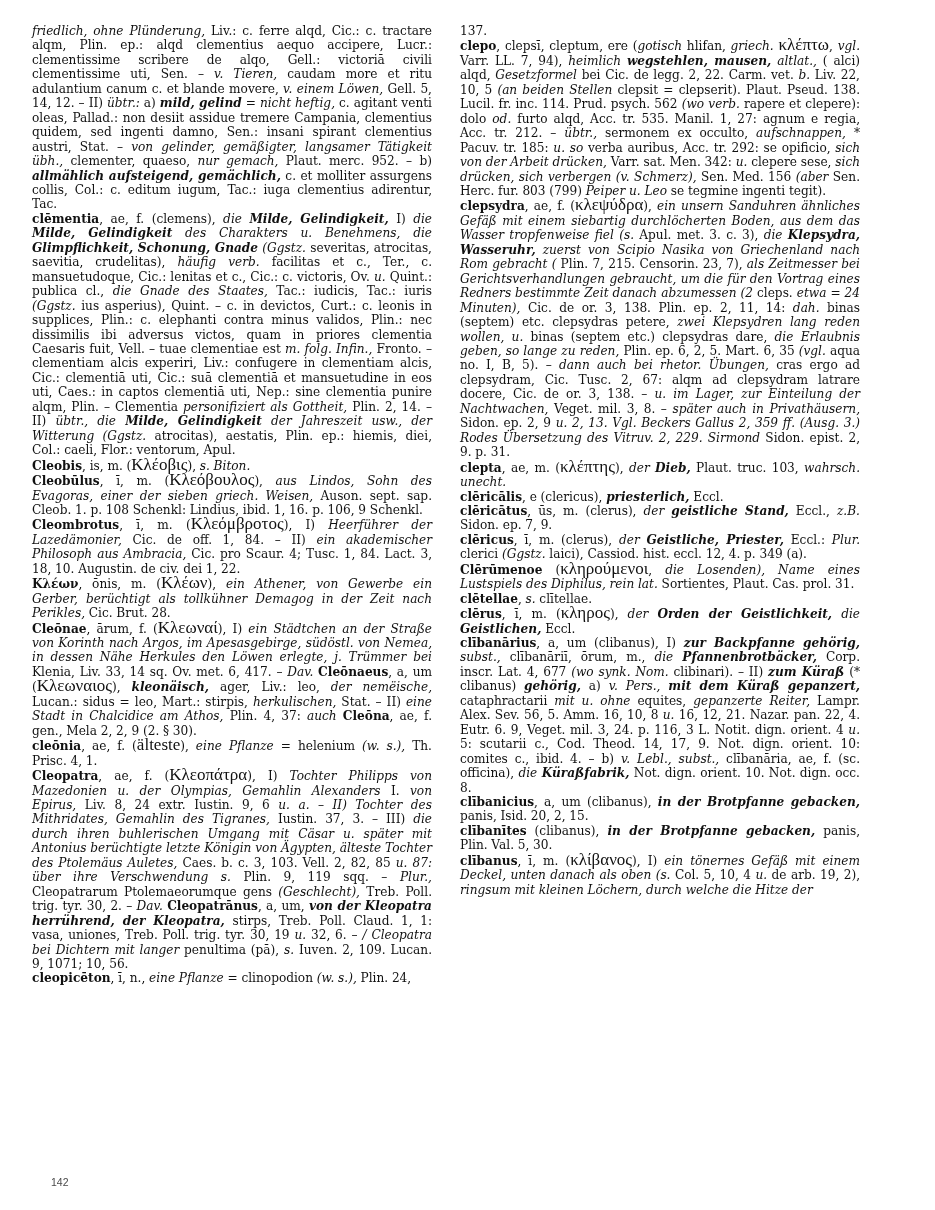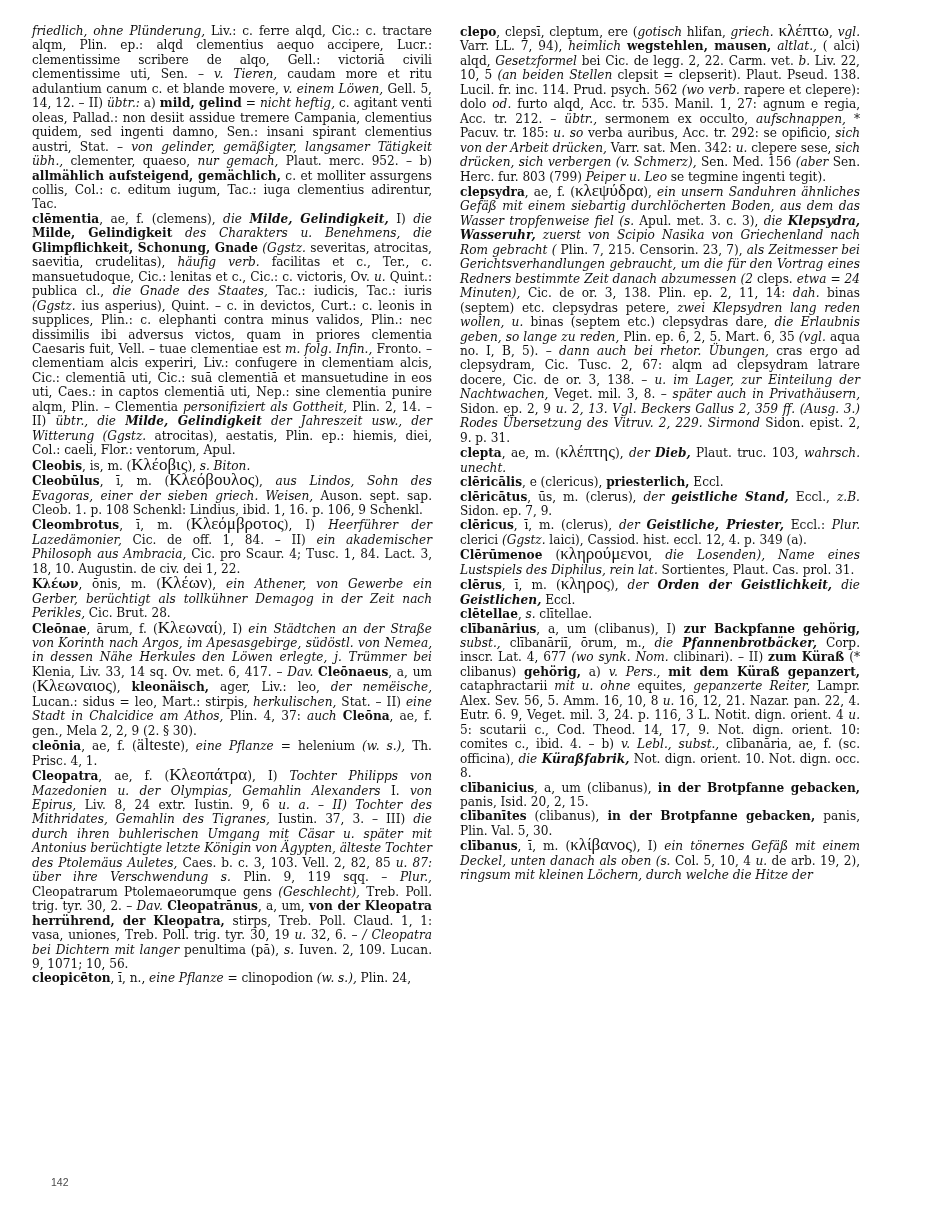--- a/index.html
+++ b/index.html
@@ -40,21 +40,21 @@
     hyphens: manual;
     margin: 0;
     text-indent: 0;
     word-spacing: -0.1px;
   }
   
   .entry + .entry { margin-top: 0; }
 
   .hw { font-weight: bold; }
   .it { font-style: italic; }
-  .bi { font-weight: bold; }
+  .bi { font-weight: bold; font-style: italic; }
   .gr { font-family: Liberation Serif, serif; font-size: 17px; font-style: normal; }
 
   .folio {
     position: absolute;
     left: 51px;
     top: 1176px;
     font-size: 10.5px;
     line-height: 12px;
     color: #4a4a4a;
     font-family: Liberation Sans, sans-serif;
@@ -73,29 +73,30 @@
         <p class="entry"><span class="hw">Cleobis</span>, is, m. (<span class="gr">Κλέοβις</span>), <span class="it">s. Biton.</span></p>
         <p class="entry"><span class="hw">Cleobūlus</span>, ī, m. (<span class="gr">Κλεόβουλος</span>), <span class="it">aus Lindos, Sohn des Evagoras, einer der sieben griech. Weisen,</span> Auson. sept. sap. Cleob. 1. p. 108 Schenkl: Lindius, ibid. 1, 16. p. 106, 9 Schenkl.</p>
         <p class="entry"><span class="hw">Cleombrotus</span>, ī, m. (<span class="gr">Κλεόμβροτος</span>), I) <span class="it">Heerführer der Lazedämonier,</span> Cic. de off. 1, 84. – II) <span class="it">ein akademischer Philosoph aus Ambracia,</span> Cic. pro Scaur. 4; Tusc. 1, 84. Lact. 3, 18, 10. Augustin. de civ. dei 1, 22.</p>
         <p class="entry"><span class="hw">Κλέων</span>, ōnis, m. (<span class="gr">Κλέων</span>), <span class="it">ein Athener, von Gewerbe ein Gerber, berüchtigt als tollkühner Demagog in der Zeit nach Perikles,</span> Cic. Brut. 28.</p>
         <p class="entry"><span class="hw">Cleōnae</span>, ārum, f. (<span class="gr">Κλεωναί</span>), I) <span class="it">ein Städtchen an der Straße von Korinth nach Argos, im Apesasgebirge, südöstl. von Nemea, in dessen Nähe Herkules den Löwen erlegte, j. Trümmer bei</span> Klenia, Liv. 33, 14 sq. Ov. met. 6, 417. – <span class="it">Dav.</span> <span class="hw">Cleōnaeus</span>, a, um (<span class="gr">Κλεωναιος</span>), <span class="bi">kleonäisch,</span> ager, Liv.: leo, <span class="it">der nemëische,</span> Lucan.: sidus = leo, Mart.: stirpis, <span class="it">herkulischen,</span> Stat. – II) <span class="it">eine Stadt in Chalcidice am Athos,</span> Plin. 4, 37: <span class="it">auch</span> <span class="hw">Cleōna</span>, ae, f. gen., Mela 2, 2, 9 (2. § 30).</p>
         <p class="entry"><span class="hw">cleōnia</span>, ae, f. (<span class="gr">älteste</span>), <span class="it">eine Pflanze</span> = helenium <span class="it">(w. s.),</span> Th. Prisc. 4, 1.</p>
         <p class="entry"><span class="hw">Cleopatra</span>, ae, f. (<span class="gr">Κλεοπάτρα</span>), I) <span class="it">Tochter Philipps von Mazedonien u. der Olympias, Gemahlin Alexanders</span> I. <span class="it">von Epirus,</span> Liv. 8, 24 extr. Iustin. 9, 6 <span class="it">u. a.</span> – <span class="it">II) Tochter des Mithridates, Gemahlin des Tigranes,</span> Iustin. 37, 3. – III) <span class="it">die durch ihren buhlerischen Umgang mit Cäsar u. später mit Antonius berüchtigte letzte Königin von Ägypten, älteste Tochter des Ptolemäus Auletes,</span> Caes. b. c. 3, 103. Vell. 2, 82, 85 <span class="it">u. 87: über ihre Verschwendung s.</span> Plin. 9, 119 sqq. – <span class="it">Plur.,</span> Cleopatrarum Ptolemaeorumque gens <span class="it">(Geschlecht),</span> Treb. Poll. trig. tyr. 30, 2. – <span class="it">Dav.</span> <span class="hw">Cleopatrānus</span>, a, um, <span class="bi">von der Kleopatra herrührend, der Kleopatra,</span> stirps, Treb. Poll. Claud. 1, 1: vasa, uniones, Treb. Poll. trig. tyr. 30, 19 <span class="it">u.</span> 32, 6. – <span class="it">/ Cleopatra bei Dichtern mit langer</span> penultima (pā), <span class="it">s.</span> Iuven. 2, 109. Lucan. 9, 1071; 10, 56.</p>
         <p class="entry"><span class="hw">cleopicēton</span>, ī, n., <span class="it">eine Pflanze</span> = clinopodion <span class="it">(w. s.),</span> Plin. 24,</p>
       </div>
     <div class="col" id="col-right">
+        <p class="entry">137.</p>
         <p class="entry"><span class="hw">clepo</span>, clepsī, cleptum, ere (<span class="it">gotisch</span> hlifan, <span class="it">griech.</span> <span class="gr">κλέπτω</span>, <span class="it">vgl.</span> Varr. LL. 7, 94), <span class="it">heimlich</span> <span class="bi">wegstehlen, mausen,</span> <span class="it">altlat.,</span> ( alci) alqd, <span class="it">Gesetzformel</span> bei Cic. de legg. 2, 22. Carm. vet. <span class="it">b.</span> Liv. 22, 10, 5 <span class="it">(an beiden Stellen</span> clepsit = clepserit). Plaut. Pseud. 138. Lucil. fr. inc. 114. Prud. psych. 562 <span class="it">(wo verb.</span> rapere et clepere): dolo <span class="it">od.</span> furto alqd, Acc. tr. 535. Manil. 1, 27: agnum e regia, Acc. tr. 212. – <span class="it">übtr.,</span> sermonem ex occulto, <span class="it">aufschnappen,</span> * Pacuv. tr. 185: <span class="it">u. so</span> verba auribus, Acc. tr. 292: se opificio, <span class="it">sich von der Arbeit drücken,</span> Varr. sat. Men. 342: <span class="it">u.</span> clepere sese, <span class="it">sich drücken, sich verbergen (v. Schmerz),</span> Sen. Med. 156 <span class="it">(aber</span> Sen. Herc. fur. 803 (799) <span class="it">Peiper u. Leo</span> se tegmine ingenti tegit).</p>
         <p class="entry"><span class="hw">clepsydra</span>, ae, f. (<span class="gr">κλεψύδρα</span>), <span class="it">ein unsern Sanduhren ähnliches Gefäß mit einem siebartig durchlöcherten Boden, aus dem das Wasser tropfenweise fiel (s.</span> Apul. met. 3. c. 3), <span class="it">die <span class="bi">Klepsydra, Wasseruhr,</span> zuerst von Scipio Nasika von Griechenland nach Rom gebracht (</span> Plin. 7, 215. Censorin. 23, 7), <span class="it">als Zeitmesser bei Gerichtsverhandlungen gebraucht, um die für den Vortrag eines Redners bestimmte Zeit danach abzumessen (2</span> cleps. <span class="it">etwa = 24 Minuten),</span> Cic. de or. 3, 138. Plin. ep. 2, 11, 14: <span class="it">dah.</span> binas (septem) etc. clepsydras petere, <span class="it">zwei Klepsydren lang reden wollen, u.</span> binas (septem etc.) clepsydras dare, <span class="it">die Erlaubnis geben, so lange zu reden,</span> Plin. ep. 6, 2, 5. Mart. 6, 35 <span class="it">(vgl.</span> aqua no. I, B, 5). – <span class="it">dann auch bei rhetor. Übungen,</span> cras ergo ad clepsydram, Cic. Tusc. 2, 67: alqm ad clepsydram latrare docere, Cic. de or. 3, 138. – <span class="it">u. im Lager, zur Einteilung der Nachtwachen,</span> Veget. mil. 3, 8. – <span class="it">später auch in Privathäusern,</span> Sidon. ep. 2, 9 <span class="it">u. 2, 13. Vgl. Beckers Gallus 2, 359 ff. (Ausg. 3.) Rodes Übersetzung des Vitruv. 2, 229. Sirmond</span> Sidon. epist. 2, 9. p. 31.</p>
         <p class="entry"><span class="hw">clepta</span>, ae, m. (<span class="gr">κλέπτης</span>), <span class="it">der <span class="bi">Dieb,</span></span> Plaut. truc. 103, <span class="it">wahrsch. unecht.</span></p>
         <p class="entry"><span class="hw">clēricālis</span>, e (clericus), <span class="bi">priesterlich,</span> Eccl.</p>
         <p class="entry"><span class="hw">clēricātus</span>, ūs, m. (clerus), <span class="it">der <span class="bi">geistliche Stand,</span></span> Eccl., <span class="it">z.B.</span> Sidon. ep. 7, 9.</p>
         <p class="entry"><span class="hw">clēricus</span>, ī, m. (clerus), <span class="it">der <span class="bi">Geistliche, Priester,</span></span> Eccl.: <span class="it">Plur.</span> clerici <span class="it">(Ggstz.</span> laici), Cassiod. hist. eccl. 12, 4. p. 349 (a).</p>
         <p class="entry"><span class="hw">Clērūmenoe</span> (<span class="gr">κληρούμενοι</span>, <span class="it">die Losenden), Name eines Lustspiels des Diphilus, rein lat.</span> Sortientes, Plaut. Cas. prol. 31.</p>
+        <p class="entry"><span class="hw">clētellae</span>, <span class="it">s.</span> clītellae.</p>
         <p class="entry"><span class="hw">clērus</span>, ī, m. (<span class="gr">κληρος</span>), <span class="it">der <span class="bi">Orden der Geistlichkeit,</span> die <span class="bi">Geistlichen,</span></span> Eccl.</p>
-        <p class="entry"><span class="hw">clētellae</span>, <span class="it">s.</span> clītellae.</p>
         <p class="entry"><span class="hw">clībanārius</span>, a, um (clibanus), I) <span class="bi">zur Backpfanne gehörig,</span> <span class="it">subst.,</span> clībanāriī, ōrum, m., <span class="it">die <span class="bi">Pfannenbrotbäcker,</span></span> Corp. inscr. Lat. 4, 677 <span class="it">(wo synk. Nom.</span> clibinari). – II) <span class="bi">zum Küraß</span> (* clibanus) <span class="bi">gehörig,</span> a) <span class="it">v. Pers.,</span> <span class="bi">mit dem Küraß gepanzert,</span> cataphractarii <span class="it">mit u. ohne</span> equites, <span class="it">gepanzerte Reiter,</span> Lampr. Alex. Sev. 56, 5. Amm. 16, 10, 8 <span class="it">u.</span> 16, 12, 21. Nazar. pan. 22, 4. Eutr. 6. 9, Veget. mil. 3, 24. p. 116, 3 L. Notit. dign. orient. 4 <span class="it">u.</span> 5: scutarii c., Cod. Theod. 14, 17, 9. Not. dign. orient. 10: comites c., ibid. 4. – b) <span class="it">v. Lebl., subst.,</span> clībanāria, ae, f. (sc. officina), <span class="it">die <span class="bi">Küraßfabrik,</span></span> Not. dign. orient. 10. Not. dign. occ. 8.</p>
         <p class="entry"><span class="hw">clībanicius</span>, a, um (clibanus), <span class="bi">in der Brotpfanne gebacken,</span> panis, Isid. 20, 2, 15.</p>
         <p class="entry"><span class="hw">clībanītes</span> (clibanus), <span class="bi">in der Brotpfanne gebacken,</span> panis, Plin. Val. 5, 30.</p>
         <p class="entry"><span class="hw">clībanus</span>, ī, m. (<span class="gr">κλίβανος</span>), I) <span class="it">ein tönernes Gefäß mit einem Deckel, unten danach als oben (s.</span> Col. 5, 10, 4 <span class="it">u.</span> de arb. 19, 2), <span class="it">ringsum mit kleinen Löchern, durch welche die Hitze der</span></p>
       </div>
 
   </div>
 
   <div class="folio">142</div>
 

